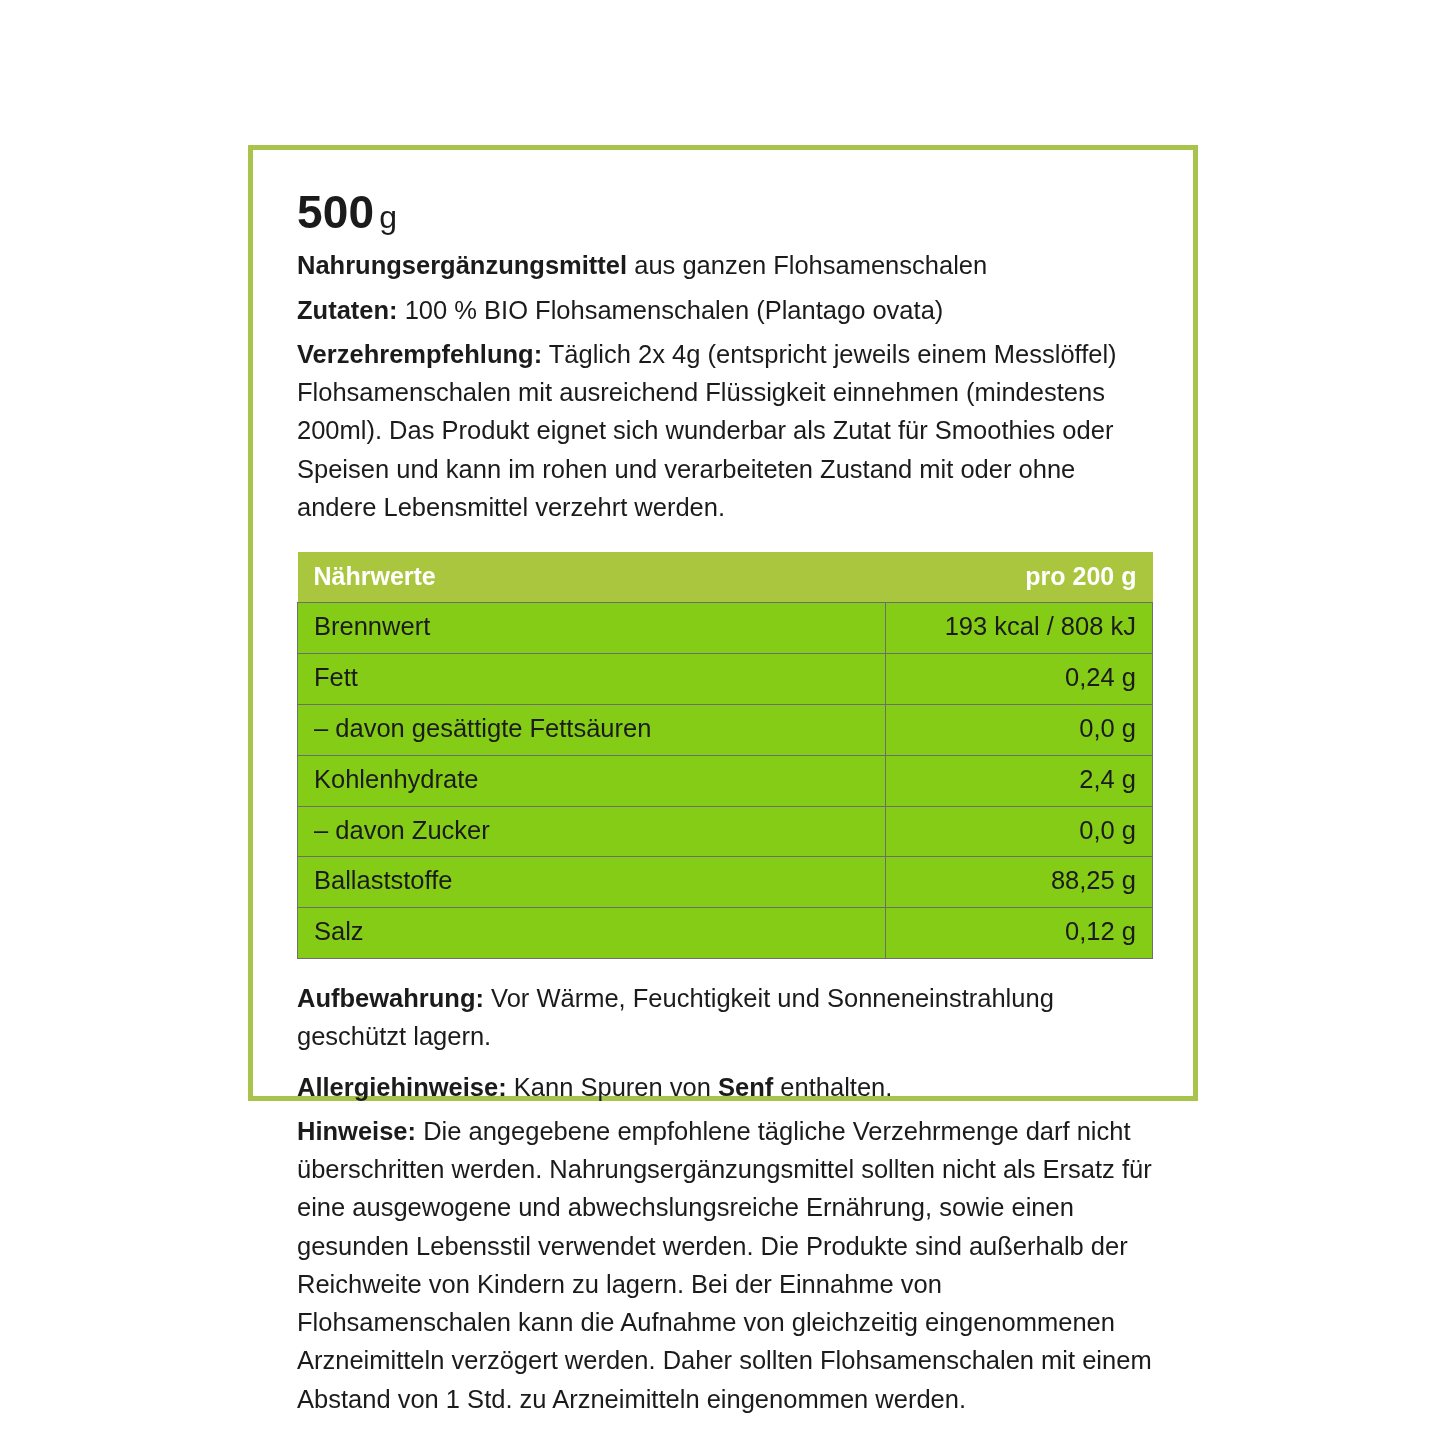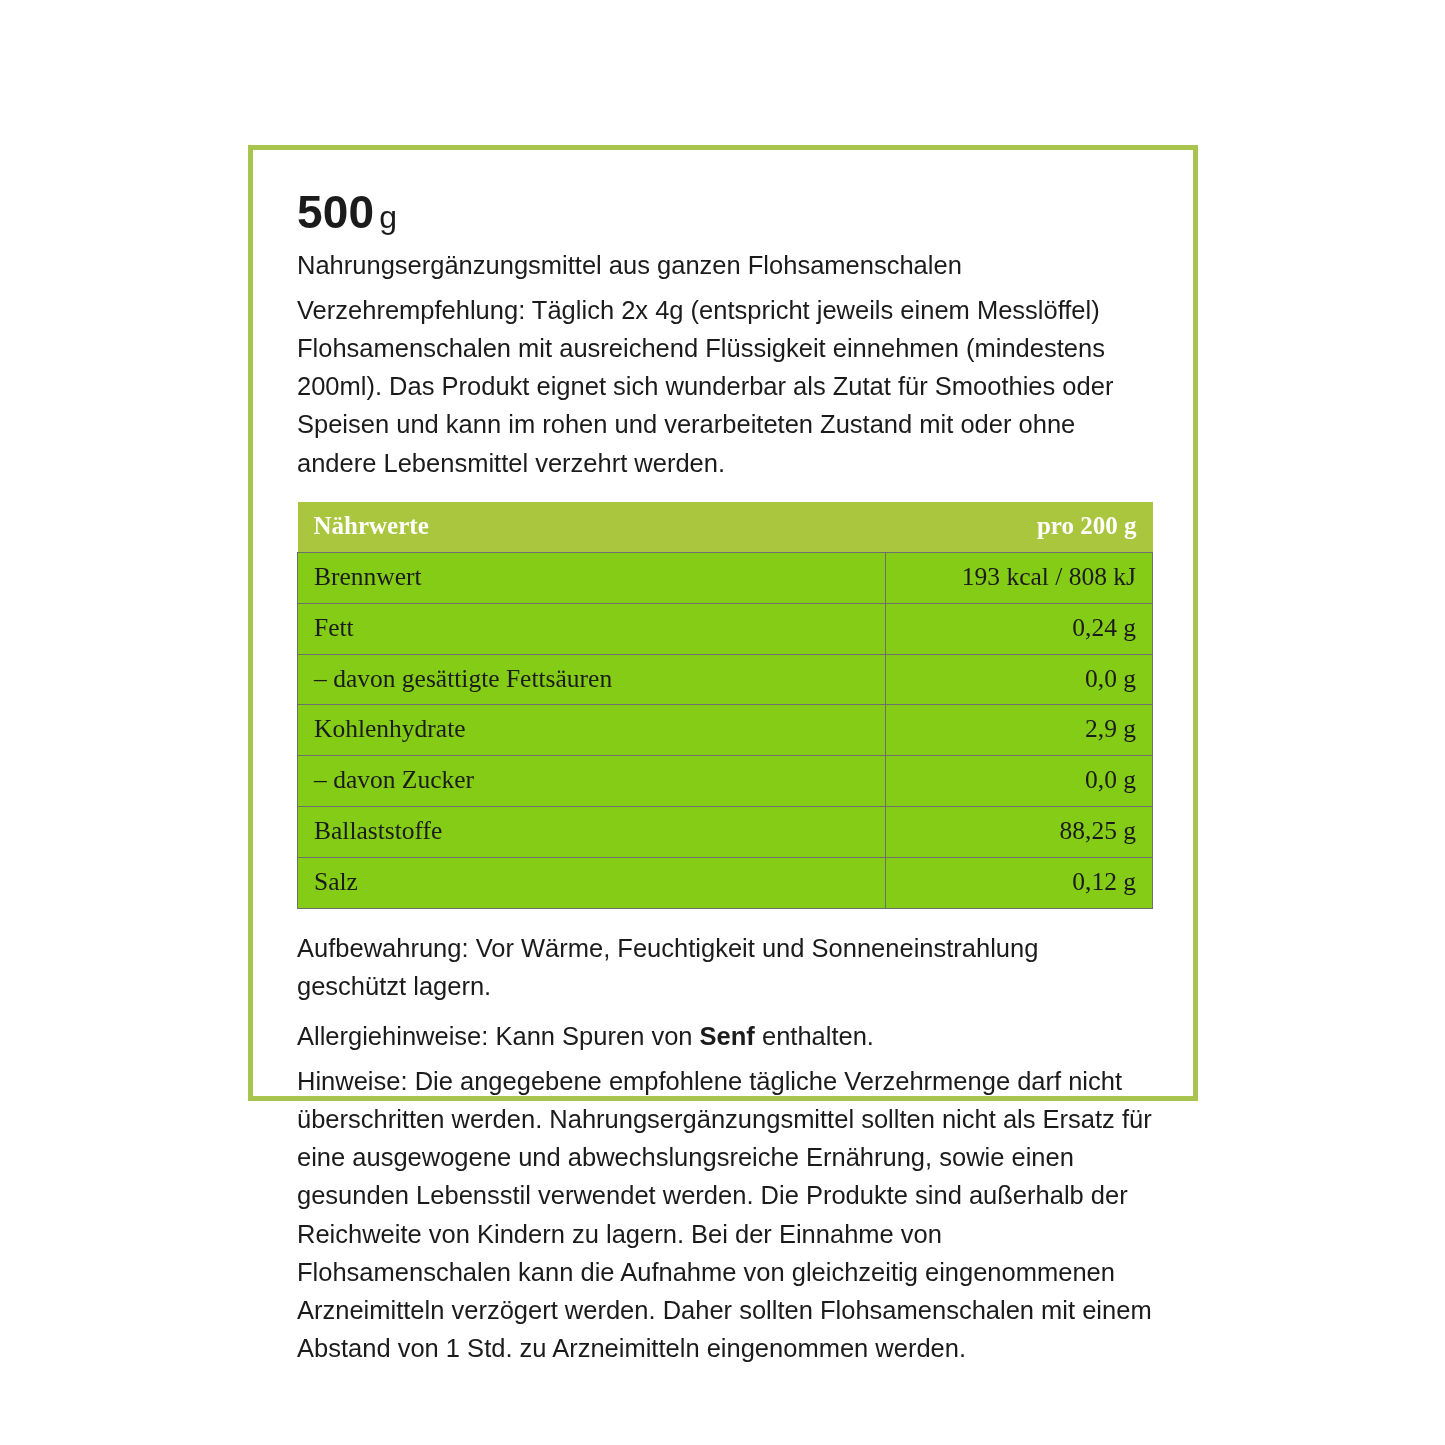--- a/index.html
+++ b/index.html
@@ -53,34 +53,33 @@
   .para {
     font-size: 25.5px;
     line-height: 1.50;
     color: #1b1b1b;
     margin: 0 0 7px 0;
     text-align: left;
   }
   .para.tight { margin-bottom: 6px; }
   .para.block { margin-bottom: 12px; }
   .lead {
-    font-weight: 400;
+    font-weight: 700;
   }
   .strong-inline { font-weight: 700; }
 
   
   #nutrition-table {
-    margin-top: 20px;
+    margin-top: 26px;
     margin-bottom: 20px;
     border-collapse: collapse;
     width: 855px;
     table-layout: fixed;
     font-size: 25.5px;
     color: #1b1b1b;
-    font-family: Liberation Serif, serif;
   }
   #nutrition-table col.c-name { width: 588px; }
   #nutrition-table col.c-val  { width: 267px; }
 
   #nutrition-table thead th {
     background: #aac63f;
     color: #ffffff;
     font-weight: 700;
     font-size: 25px;
     padding: 9px 16px 11px 16px;
@@ -102,20 +101,21 @@
 </head>
 <body>
 
 <div id="label-frame">
   <div id="label-content">
 
     <h1 class="weight-line"><span>500</span><span class="unit">g</span></h1>
 
     <p class="para tight"><span class="lead">Nahrungsergänzungsmittel</span><span> aus ganzen Flohsamenschalen</span></p>
 
+    <p class="para tight"><span class="lead">Zutaten:</span><span> 100 % BIO Flohsamenschalen (Plantago ovata)</span></p>
 
     <p class="para block"><span class="lead">Verzehrempfehlung:</span><span> Täglich 2x 4g (entspricht jeweils einem Messlöffel) Flohsamenschalen mit ausreichend Flüssigkeit einnehmen (mindestens 200ml). Das Produkt eignet sich wunderbar als Zutat für Smoothies oder Speisen und kann im rohen und verarbeiteten Zustand mit oder ohne andere Lebensmittel verzehrt werden.</span></p>
 
     <table id="nutrition-table">
       <colgroup>
         <col class="c-name">
         <col class="c-val">
       </colgroup>
       <thead>
         <tr>
@@ -131,21 +131,21 @@
         <tr>
           <td class="cell-name">Fett</td>
           <td class="cell-val">0,24 g</td>
         </tr>
         <tr>
           <td class="cell-name">– davon gesättigte Fettsäuren</td>
           <td class="cell-val">0,0 g</td>
         </tr>
         <tr>
           <td class="cell-name">Kohlenhydrate</td>
-          <td class="cell-val">2,9 g</td>
+          <td class="cell-val">2,4 g</td>
         </tr>
         <tr>
           <td class="cell-name">– davon Zucker</td>
           <td class="cell-val">0,0 g</td>
         </tr>
         <tr>
           <td class="cell-name">Ballaststoffe</td>
           <td class="cell-val">88,25 g</td>
         </tr>
         <tr>

